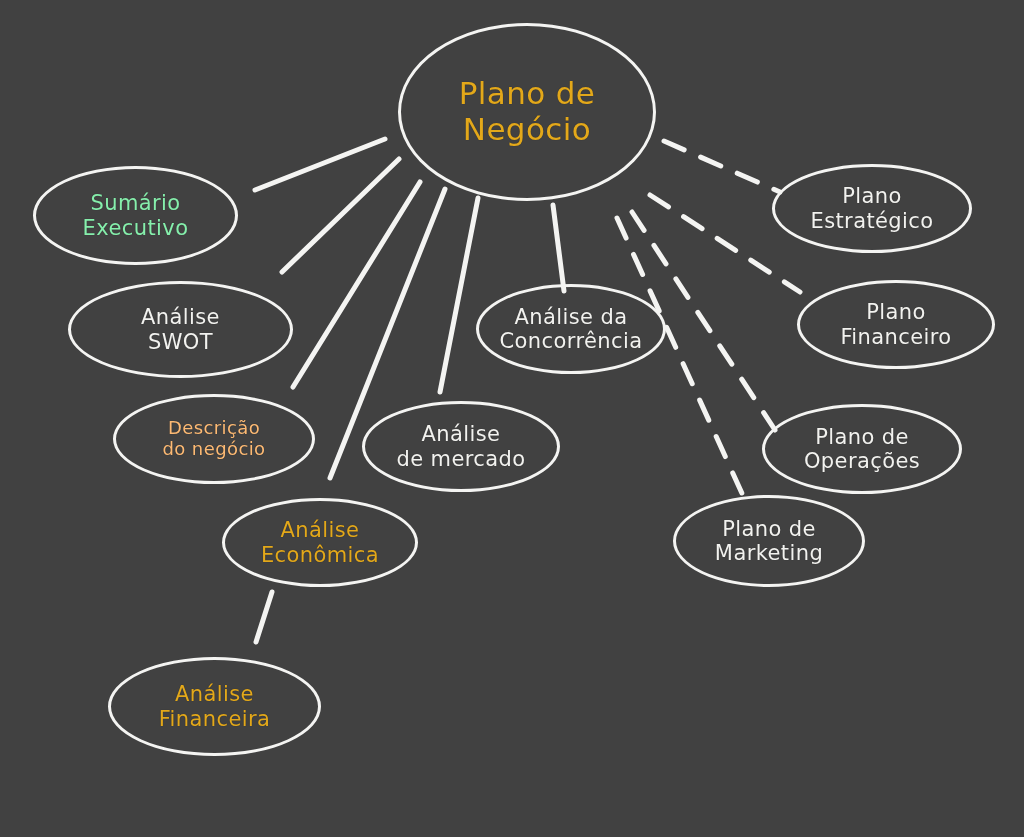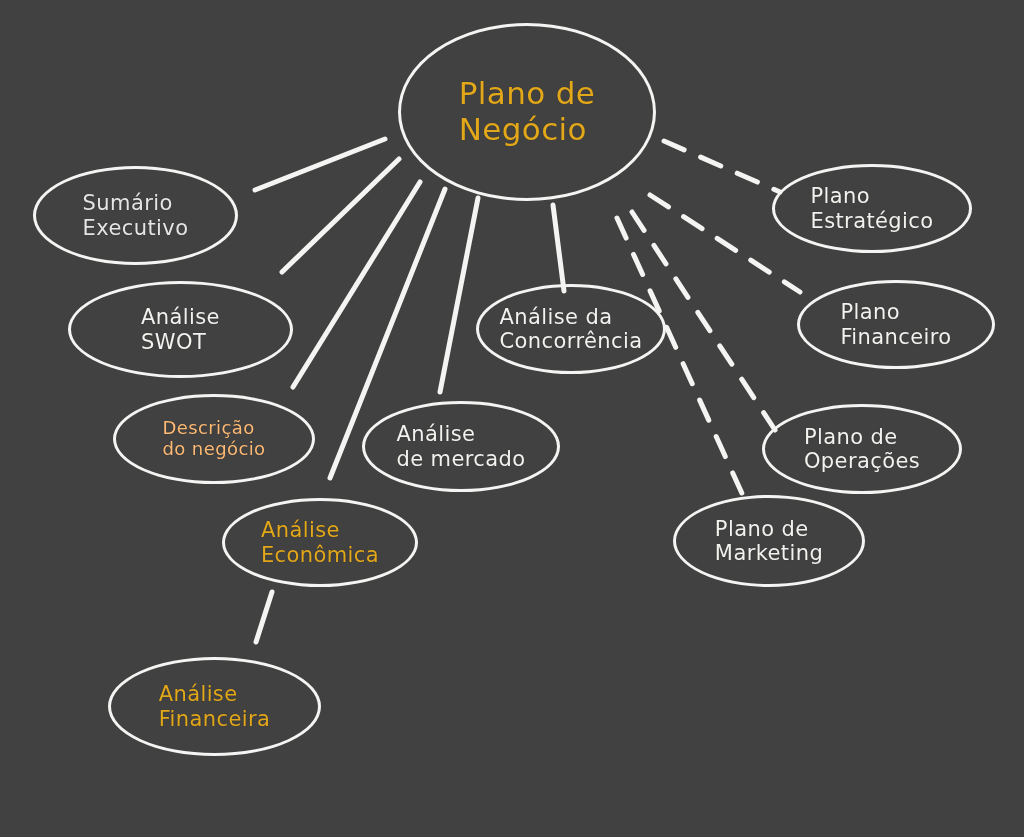--- a/index.html
+++ b/index.html
@@ -24,20 +24,21 @@
     left: 0;
     top: 0;
     width: 1024px;
     height: 837px;
   }
   .node {
     position: absolute;
     display: flex;
     align-items: center;
     justify-content: center;
+    text-align: center;
     box-sizing: border-box;
     border-radius: 50%;
     border: 3px solid #7dd3fc;
     color: #f2f2ef;
     line-height: 1.15;
     letter-spacing: 0.4px;
     font-family: "DejaVu Sans", sans-serif;
   }
   .node.gold {
     color: #e3a81a;
@@ -63,21 +64,21 @@
       <line x1="664" y1="141" x2="780" y2="192" stroke="#f4f4f2" stroke-width="5" stroke-linecap="round" stroke-dasharray="22 18"></line>
       <line x1="650" y1="195" x2="800" y2="292" stroke="#f4f4f2" stroke-width="5" stroke-linecap="round" stroke-dasharray="22 18"></line>
       <line x1="632" y1="212" x2="775" y2="430" stroke="#f4f4f2" stroke-width="5" stroke-linecap="round" stroke-dasharray="22 18"></line>
       <line x1="617" y1="218" x2="745" y2="500" stroke="#f4f4f2" stroke-width="5" stroke-linecap="round" stroke-dasharray="22 18"></line>
     </svg>
   <div id="node-layer">
       <div class="node gold" style="left: 398px; top: 23px; width: 258px; height: 178px; font-size: 31px; color: rgb(227, 168, 26); border-color: rgb(244, 244, 242);">
         <span class="label">Plano de
 Negócio</span>
       </div>
-      <div class="node" style="left: 33px; top: 166px; width: 205px; height: 99px; font-size: 21px; color: #e5e5e5; border-color: rgb(244, 244, 242);">
+      <div class="node" style="left: 33px; top: 166px; width: 205px; height: 99px; font-size: 21px; color: #86efac; border-color: rgb(244, 244, 242);">
         <span class="label">Sumário
 Executivo</span>
       </div>
       <div class="node" style="left: 68px; top: 281px; width: 225px; height: 97px; font-size: 21px; color: rgb(242, 242, 239); border-color: rgb(244, 244, 242);">
         <span class="label">Análise
 SWOT</span>
       </div>
       <div class="node" style="left: 113px; top: 394px; width: 202px; height: 90px; font-size: 18px; color: #fdba74; border-color: rgb(244, 244, 242);">
         <span class="label">Descrição
 do negócio</span>

